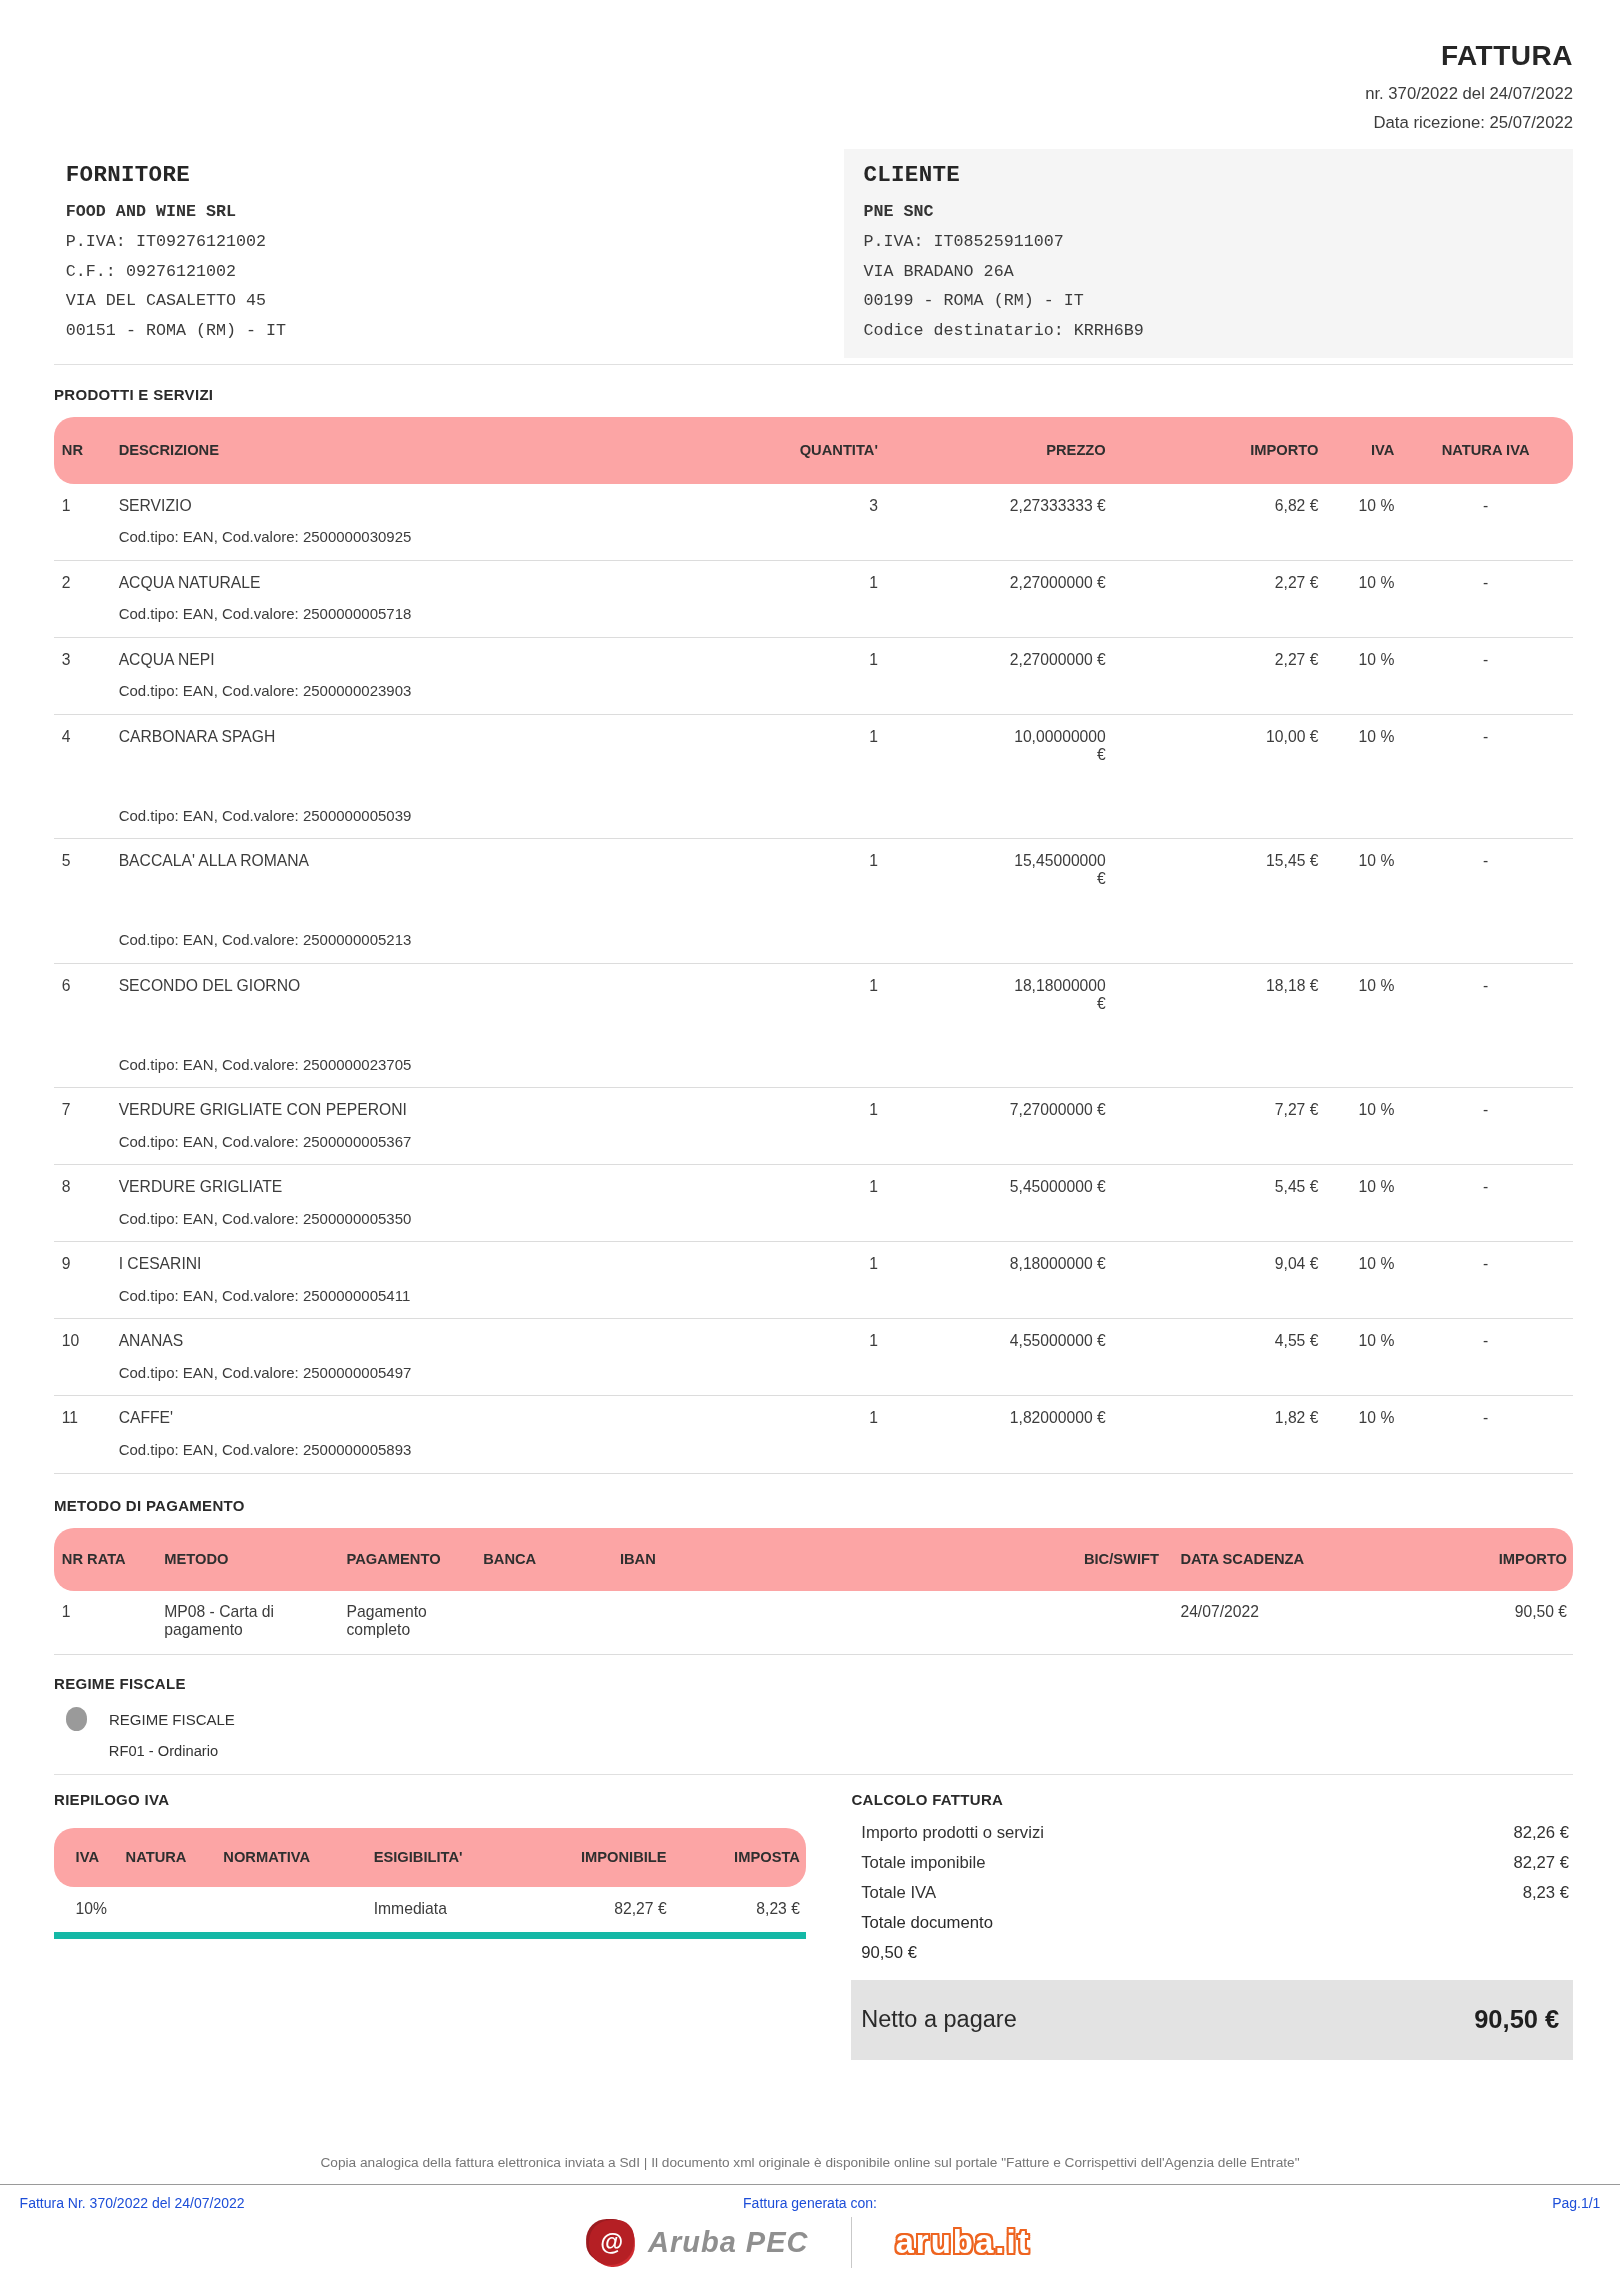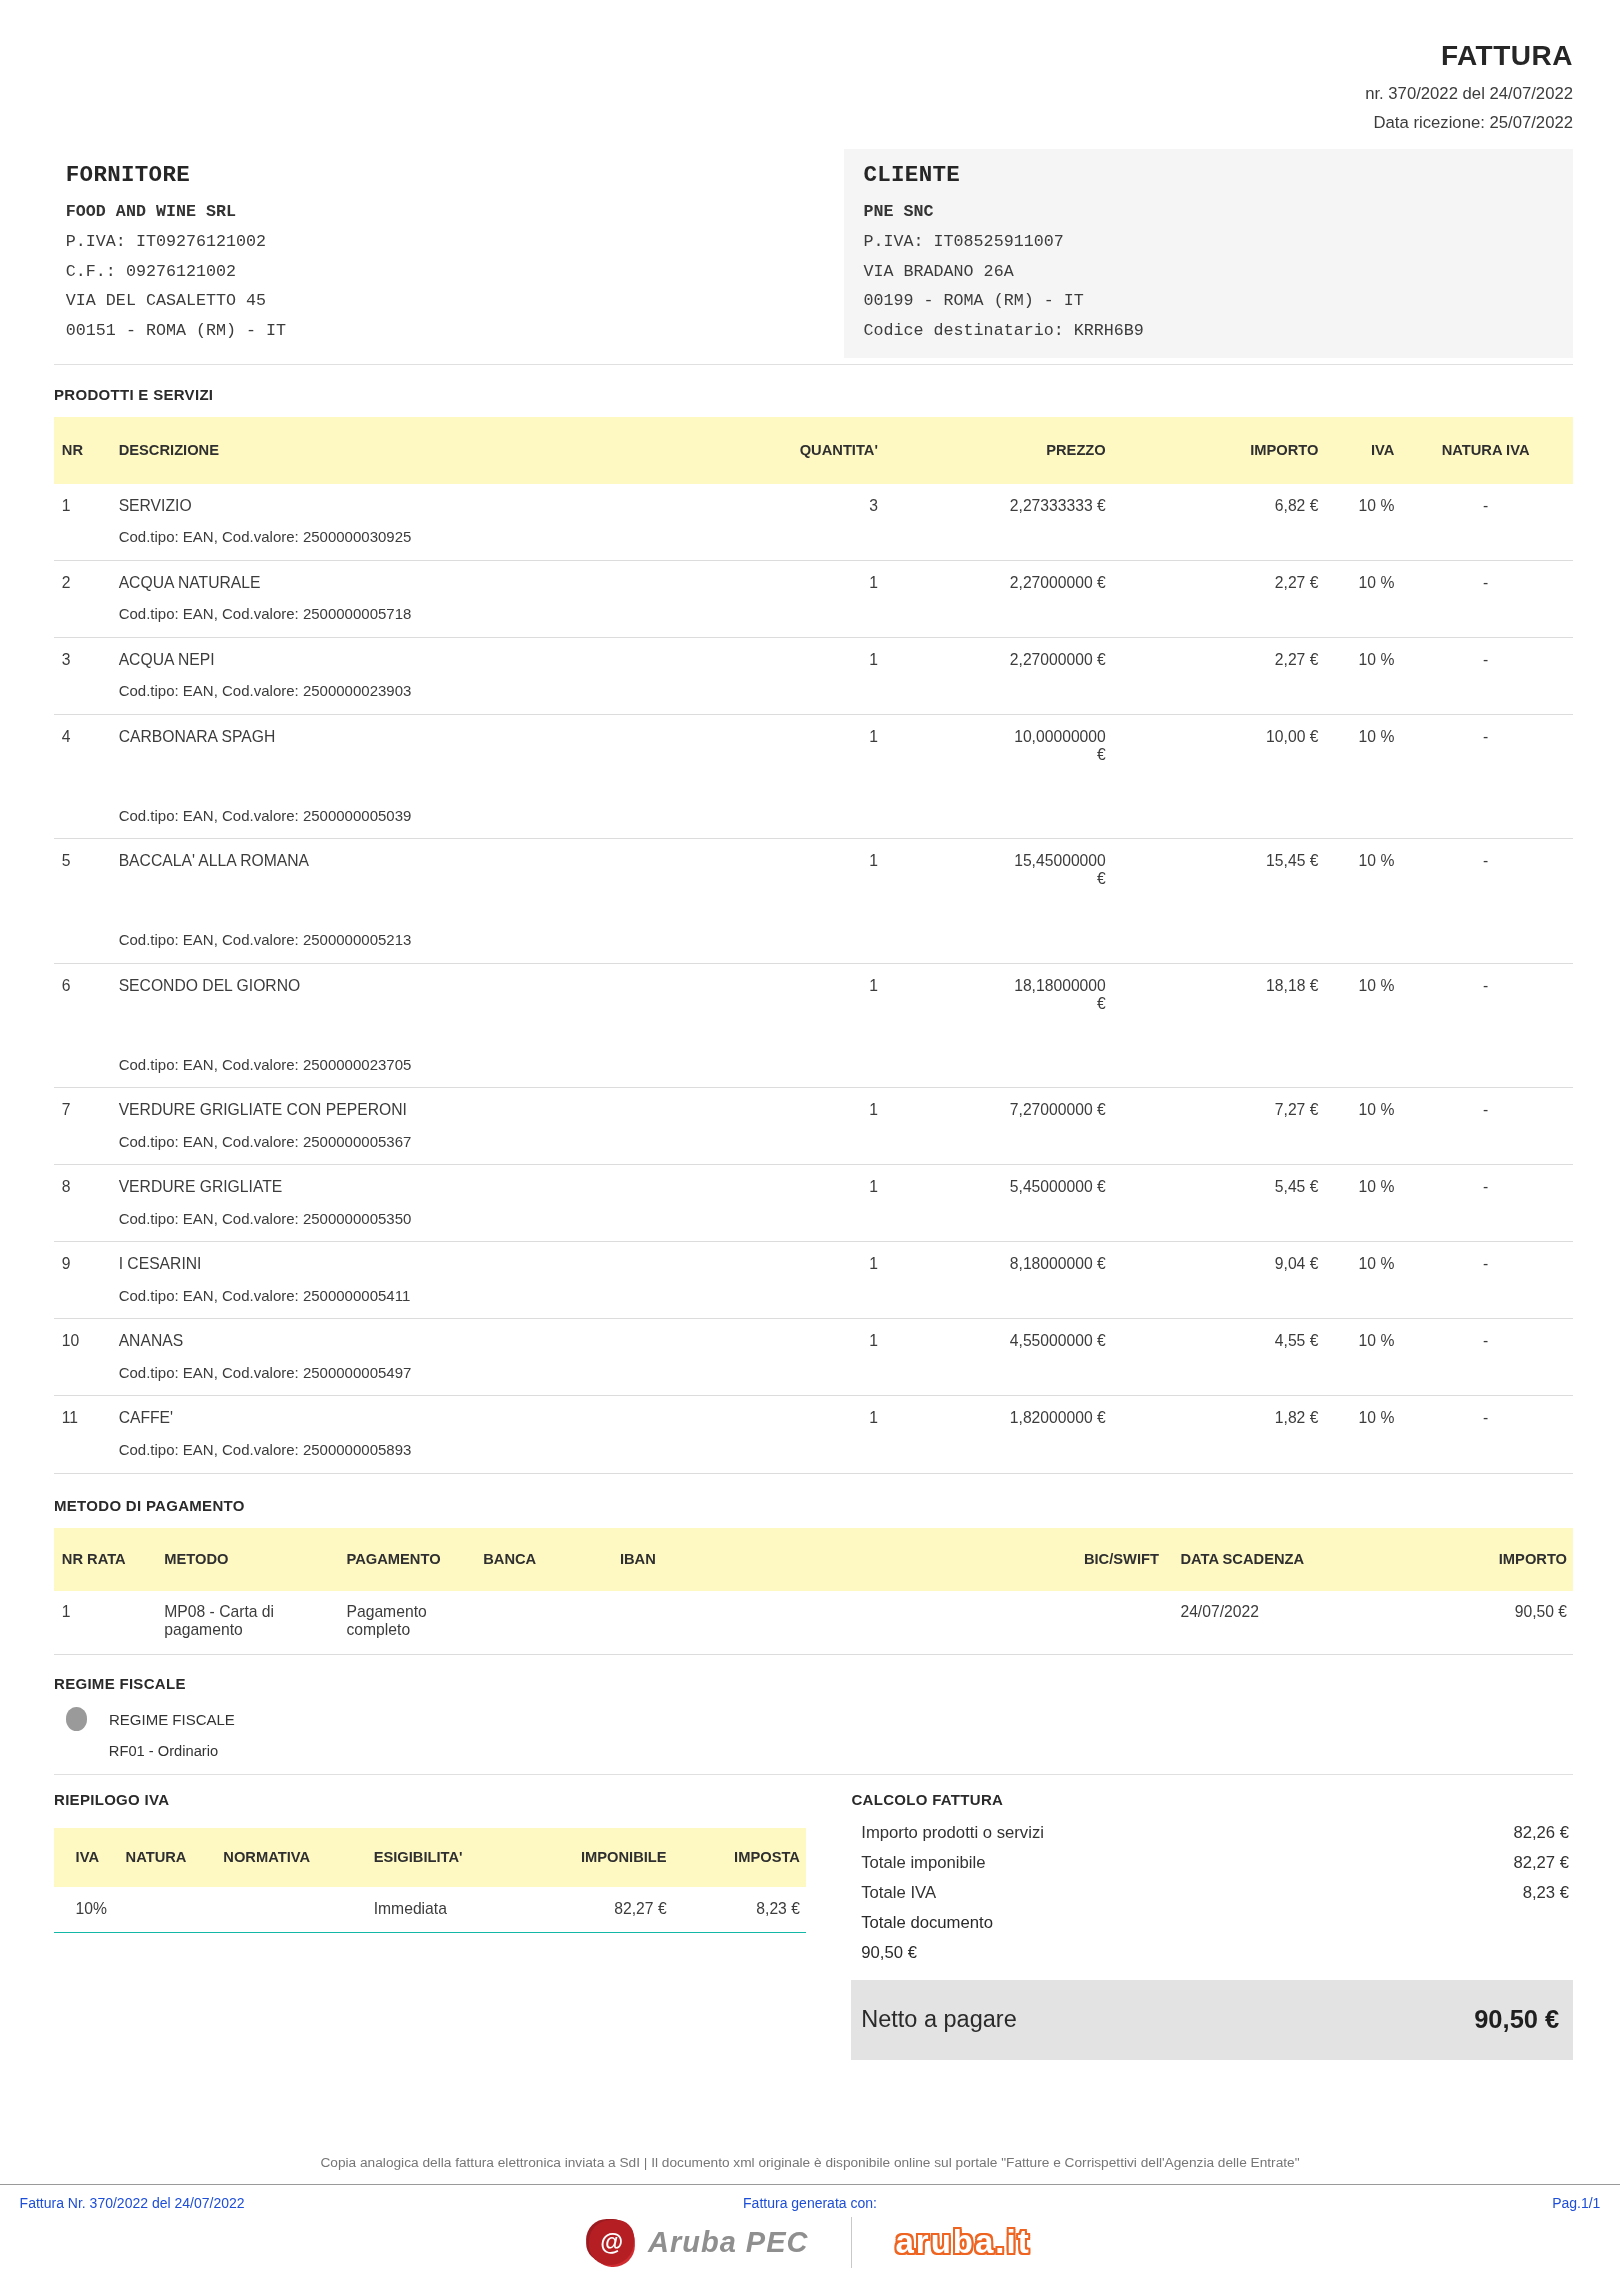--- a/index.html
+++ b/index.html
@@ -24,21 +24,21 @@
   .party-line{font-size:16.7px;margin-top:10.8px;color:#3c3c3c;}
   .top-rule{border:0;border-top:1px solid #e0e0e0;margin:5.9px 0 0 0;}
 
   
   .sec-title{font-size:15px;font-weight:bold;color:#2a2a2a;text-align:left;letter-spacing:0.3px;}
   .sec-title.products{margin:21.6px 0 13.7px 0;}
   .sec-title.payment{margin:23.5px 0 13.7px 0;}
   .sec-title.regime{margin:19.6px 0 0 0;}
 
   
-  .tbl-head{display:flex;align-items:center;background:#fef9c3;font-weight:bold;font-size:14.7px;color:#2f2f2f;}
+  .tbl-head{display:flex;align-items:center;background:#fca5a5;font-weight:bold;font-size:14.7px;color:#2f2f2f;border-radius:20px;}
   .p-head{height:67px;}
   .pc{box-sizing:border-box;padding:0 3.9px;}
   .pc-nr{width:4%;padding-left:7.8px;}
   .pc-desc{width:36%;}
   .pc-qty{width:14.5%;text-align:right;}
   .pc-prezzo{width:15%;text-align:right;white-space:pre-line;}
   .pc-importo{width:14%;text-align:right;}
   .pc-iva{width:5%;text-align:right;}
   .pc-natura{width:11.5%;text-align:center;}
   .prow{border-bottom:1px solid #dcdcdc;padding:12.7px 0 14.7px 0;font-size:15.7px;color:#3c3c3c;}
@@ -73,21 +73,21 @@
   .col-right{width:47.5%;margin-left:3%;}
   .sec-title.inset{margin-bottom:19.6px;}
   .v-head{height:59px;}
   .vc{box-sizing:border-box;padding:0 3.9px;}
   .vc-iva{width:9%;padding-left:21.6px;}
   .vc-natura{width:13%;}
   .vc-normativa{width:20%;}
   .vc-esig{width:18%;}
   .vc-imponibile{width:22%;text-align:right;}
   .vc-imposta{width:18%;text-align:right;padding-right:5.9px;}
-  .vrow{display:flex;border-bottom:1px solid #14b8a6;padding:13.7px 0;font-size:15.7px;align-items:center;}
+  .vrow{display:flex;border-bottom:7px solid #14b8a6;padding:13.7px 0;font-size:15.7px;align-items:center;}
 
   .calc-rows{margin-top:9.8px;padding:0 3.9px 0 9.8px;}
   .calc-row{display:flex;justify-content:space-between;font-size:16.7px;line-height:30px;color:#333;}
   .calc-row.bold{font-weight:normal;color:#2a2a2a;flex-direction:column;}
   .netto-box{background:#e3e3e3;margin-top:11.8px;padding:25.5px 13.7px 25.5px 9.8px;display:flex;justify-content:space-between;align-items:center;}
   .netto-label{font-size:23.5px;color:#2a2a2a;}
   .netto-value{font-size:25.5px;font-weight:bold;color:#1f1f1f;}
 
   
   .footer{position:absolute;left:0;right:0;bottom:0;}

